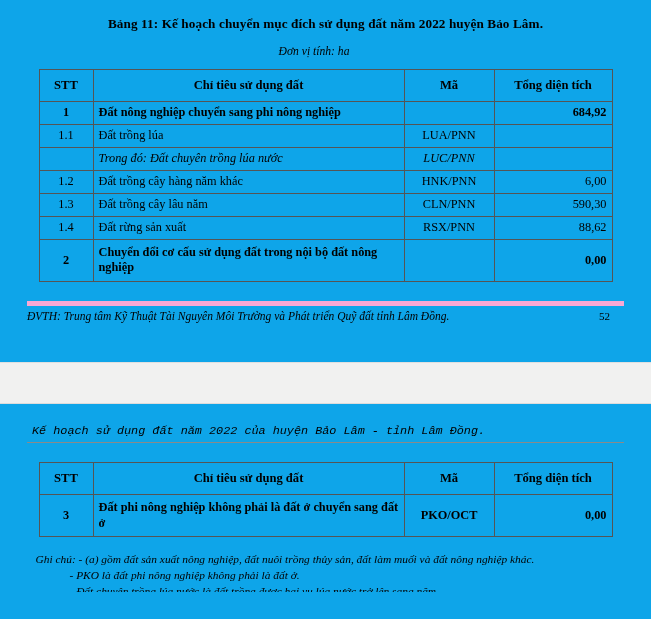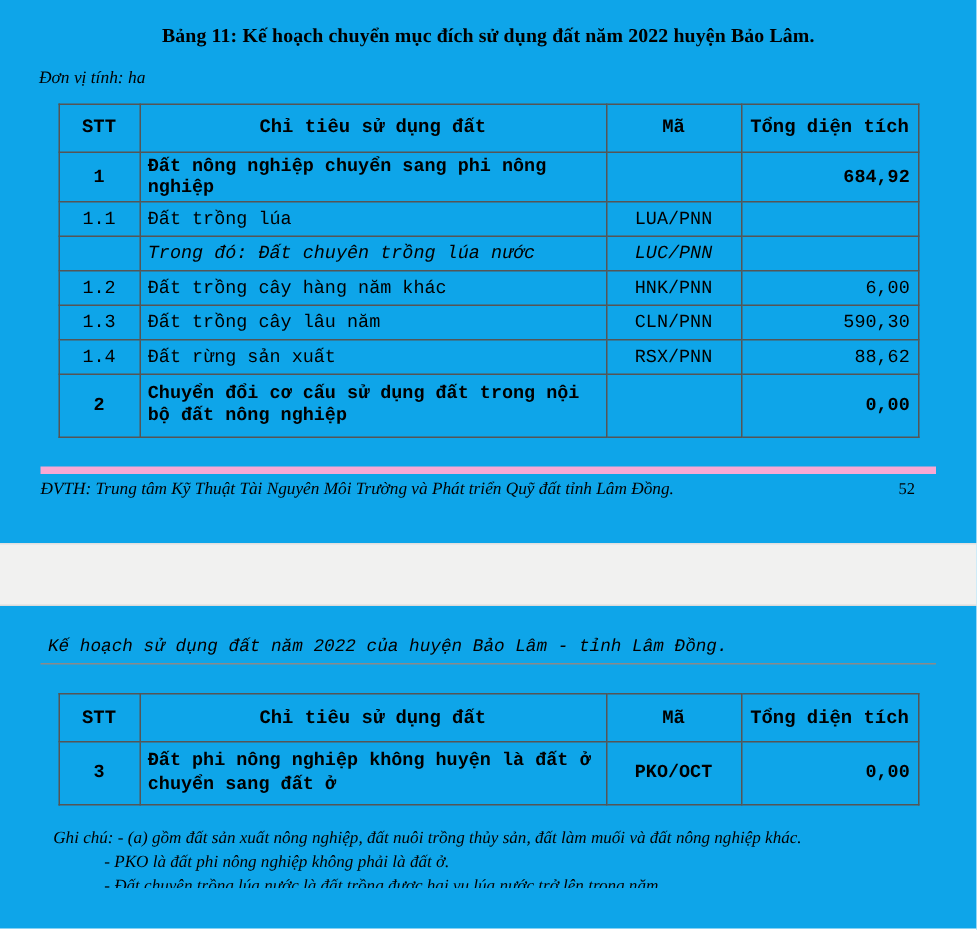--- a/index.html
+++ b/index.html
@@ -25,34 +25,33 @@
 
   .doc-title {
     text-align: center;
     font-weight: bold;
     font-size: 13.2px;
     letter-spacing: .1px;
     padding-top: 16px;
     line-height: 1.2;
   }
   .unit-line {
-    text-align: left;
+    text-align: center;
     font-style: italic;
     font-size: 11.6px;
     padding-top: 13px;
     padding-right: 23px;
   }
 
   
   table.land {
     border-collapse: collapse;
     width: 573px;
     margin: 11px auto 0 auto;
     table-layout: fixed;
-    font-family: Liberation Mono, monospace;
   }
   table.land td, table.land th {
     border: 1px solid #555;
     font-size: 12.3px;
     padding: 2px 5px;
     vertical-align: middle;
   }
   table.land th {
     font-weight: bold;
     text-align: center;
@@ -223,26 +222,26 @@
       <tr>
         <th>STT</th>
         <th>Chỉ tiêu sử dụng đất</th>
         <th>Mã</th>
         <th>Tổng diện tích</th>
       </tr>
     </thead>
     <tbody>
       <tr class="bold r-tall">
         <td class="stt">3</td>
-        <td class="name">Đất phi nông nghiệp không huyện là đất ở chuyển sang đất ở</td>
+        <td class="name">Đất phi nông nghiệp không phải là đất ở chuyển sang đất ở</td>
         <td class="code">PKO/OCT</td>
         <td class="total">0,00</td>
       </tr>
     </tbody>
   </table>
 
   <div class="notes">
     <div class="n1">Ghi chú: - (a) gồm đất sản xuất nông nghiệp, đất nuôi trồng thủy sản, đất làm muối và đất nông nghiệp khác.</div>
     <div class="n2">- PKO là đất phi nông nghiệp không phải là đất ở.</div>
-    <div class="n3 clip-row">- Đất chuyên trồng lúa nước là đất trồng được hai vụ lúa nước trở lên trong năm.</div>
+    <div class="n3 clip-row">- Đất chuyên trồng lúa nước là đất trồng được hai vụ lúa nước trở lên sang năm.</div>
   </div>
 
 </div>
 
 </body></html>

